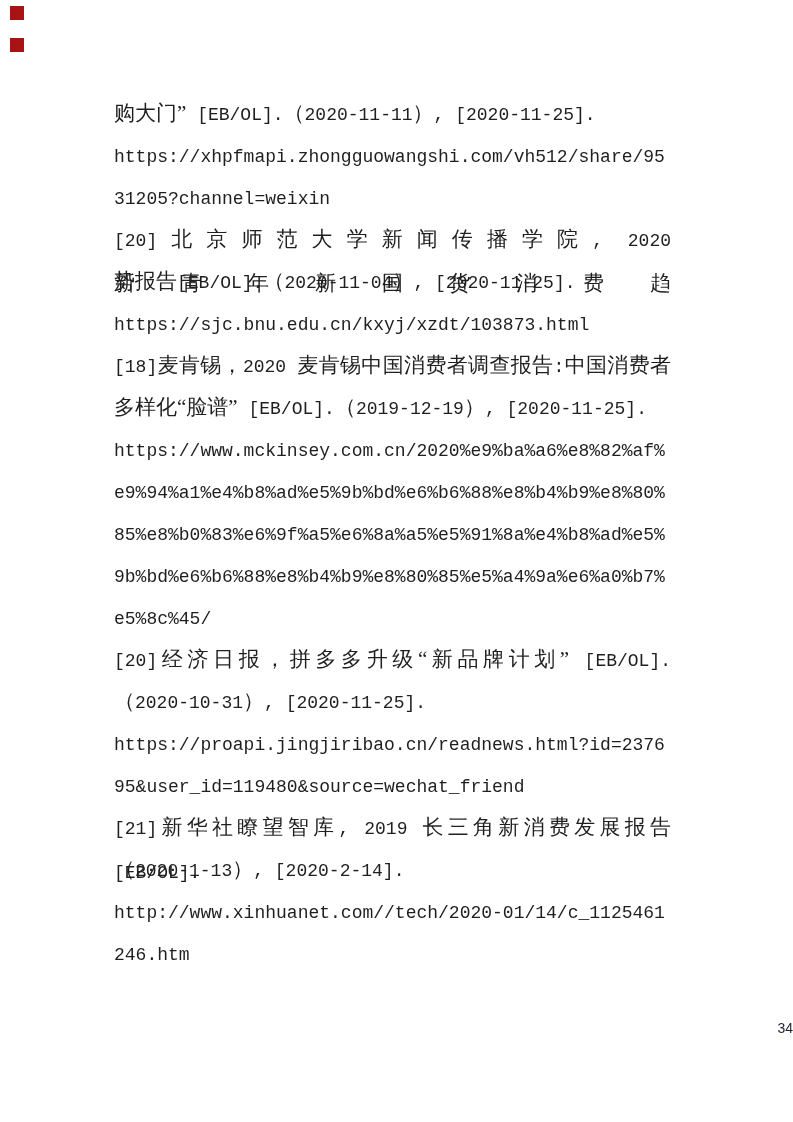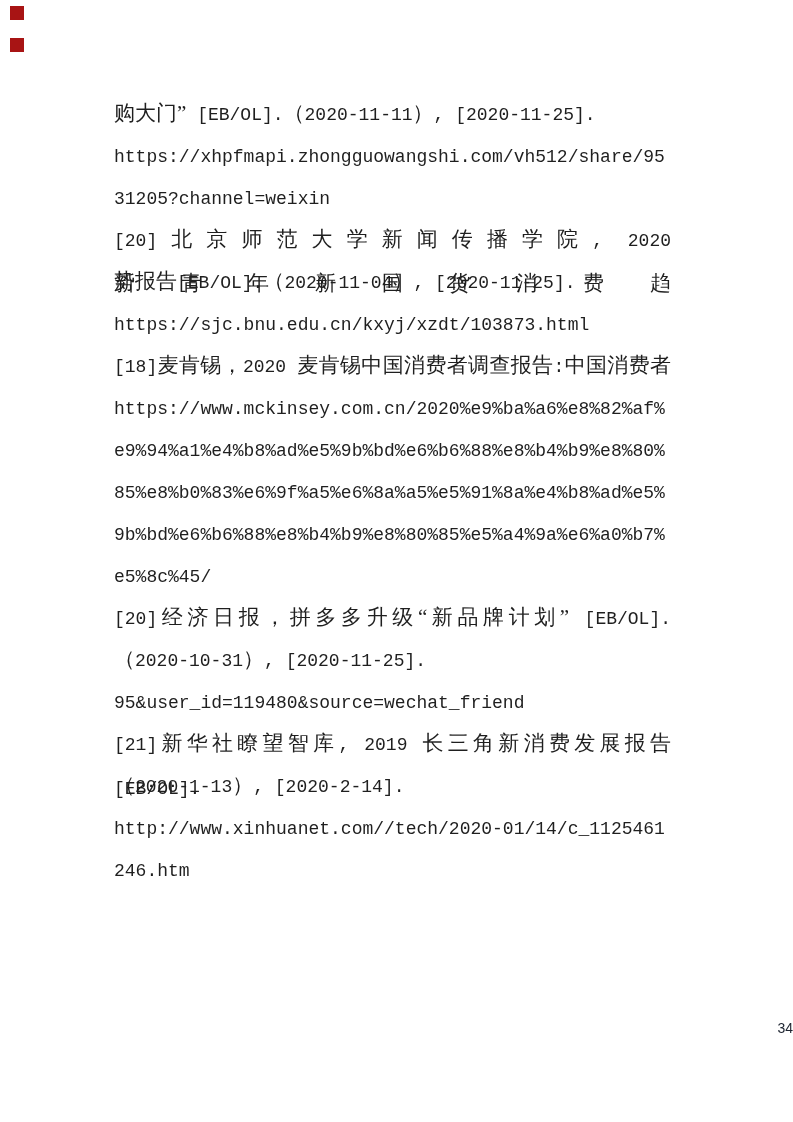--- a/index.html
+++ b/index.html
@@ -69,27 +69,29 @@
   <span class="marker m2" style="background: rgb(168, 20, 20);"></span>
 
   <div class="content" style="color: rgb(31, 31, 31);">
       <div class="line">购大门”<span class="lat"> [EB/OL].</span>（<span class="lat">2020-11-11</span>）<span class="lat">, [2020-11-25].</span></div>
       <div class="line"><span class="lat">https://xhpfmapi.zhongguowangshi.com/vh512/share/95</span></div>
       <div class="line"><span class="lat">31205?channel=weixin</span></div>
       <div class="line stretch"><span class="lat">[20]</span>北京师范大学新闻传播学院<span class="lat">, 2020 </span>新青年新国货消费趋</div>
       <div class="line">势报告<span class="lat">[EB/OL].</span>（<span class="lat">2020-11-04</span>）<span class="lat">, [2020-11-25].</span></div>
       <div class="line"><span class="lat">https://sjc.bnu.edu.cn/kxyj/xzdt/103873.html</span></div>
       <div class="line stretch"><span class="lat">[18]</span>麦肯锡，<span class="lat">2020 </span>麦肯锡中国消费者调查报告<span class="lat">:</span>中国消费者</div>
+      <div class="line">多样化“脸谱”<span class="lat"> [EB/OL].</span>（<span class="lat">2019-12-19</span>）<span class="lat">, [2020-11-25].</span></div>
       <div class="line"><span class="lat">https://www.mckinsey.com.cn/2020%e9%ba%a6%e8%82%af%</span></div>
       <div class="line"><span class="lat">e9%94%a1%e4%b8%ad%e5%9b%bd%e6%b6%88%e8%b4%b9%e8%80%</span></div>
       <div class="line"><span class="lat">85%e8%b0%83%e6%9f%a5%e6%8a%a5%e5%91%8a%e4%b8%ad%e5%</span></div>
       <div class="line"><span class="lat">9b%bd%e6%b6%88%e8%b4%b9%e8%80%85%e5%a4%9a%e6%a0%b7%</span></div>
       <div class="line"><span class="lat">e5%8c%45/</span></div>
       <div class="line stretch"><span class="lat">[20]</span>经济日报，拼多多升级“新品牌计划”<span class="lat"> [EB/OL].</span></div>
       <div class="line">（<span class="lat">2020-10-31</span>）<span class="lat">, [2020-11-25].</span></div>
+      <div class="line"><span class="lat">https://proapi.jingjiribao.cn/readnews.html?id=2376</span></div>
       <div class="line"><span class="lat">95&amp;user_id=119480&amp;source=wechat_friend</span></div>
       <div class="line stretch"><span class="lat">[21]</span>新华社瞭望智库<span class="lat">, 2019 </span>长三角新消费发展报告<span class="lat">[EB/OL].</span></div>
       <div class="line">（<span class="lat">2020-1-13</span>）<span class="lat">, [2020-2-14].</span></div>
       <div class="line"><span class="lat">http://www.xinhuanet.com//tech/2020-01/14/c_1125461</span></div>
       <div class="line"><span class="lat">246.htm</span></div>
     </div>
 
   <div class="footer">
     <span>34</span>
   </div>

